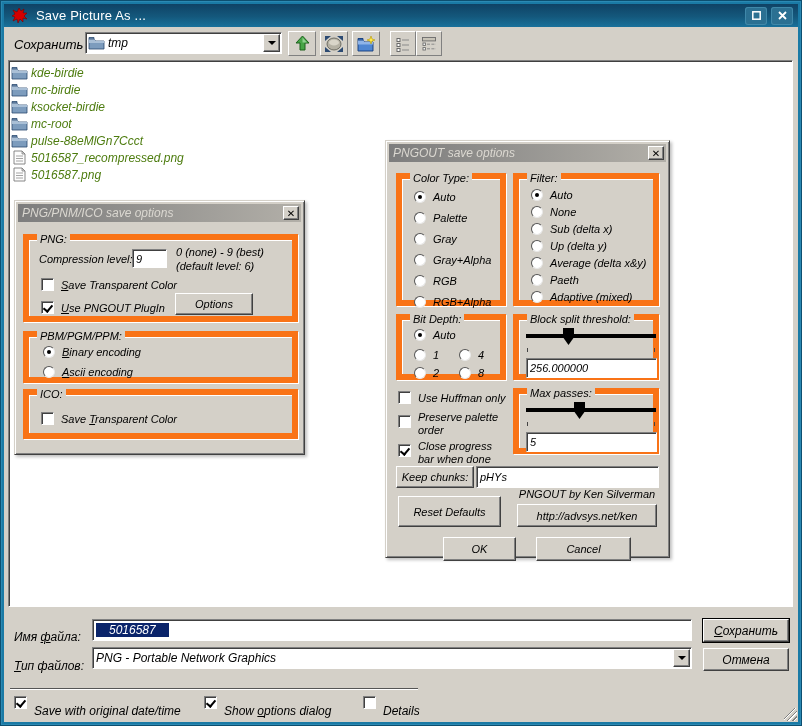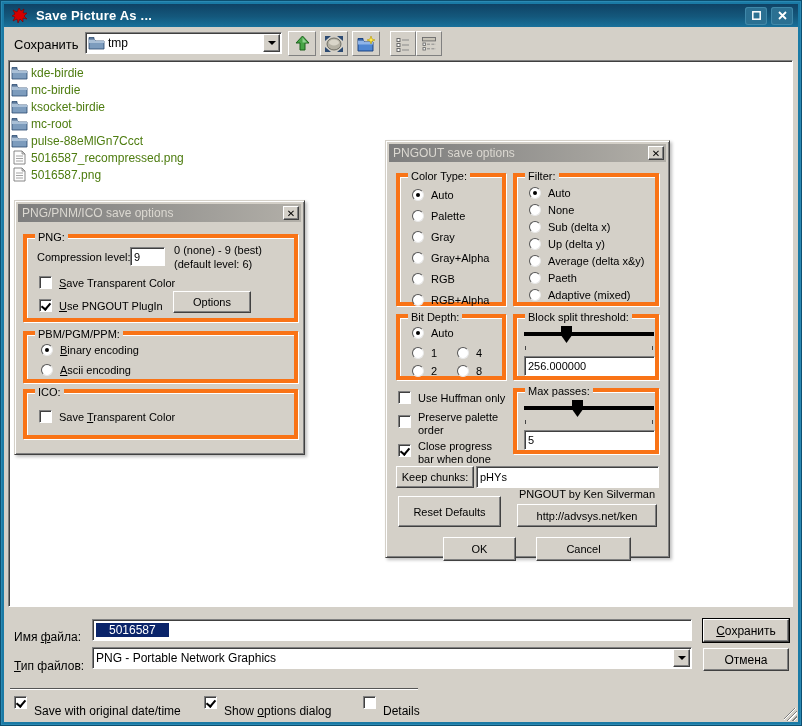--- a/index.html
+++ b/index.html
@@ -5,28 +5,28 @@
   * { margin:0; padding:0; box-sizing:border-box; }
   html,body { background:#555; }
   body { font-family:"Liberation Sans","DejaVu Sans",sans-serif; }
   #root { position:relative; width:802px; height:726px; background:#1a7aa5;
           box-shadow: inset 0 0 0 1px #0d4f70, inset 0 0 0 2px #2b89b3; overflow:hidden; }
 
   
   .titlebar { position:absolute; left:4px; top:4px; right:4px; height:23px;
               background:linear-gradient(180deg,#0f4265 0%,#14587c 55%,#19719b 100%);
               display:flex; align-items:center; }
-  .title-text { color:#fff; font-weight:bold; font-size:13px; margin-left:8px; letter-spacing:.2px; }
+  .title-text { color:#fff; font-weight:normal; font-size:13px; margin-left:8px; letter-spacing:.2px; }
   .app-icon { width:17px; height:17px; margin-left:7px; display:inline-block; }
   .win-ctrls { margin-left:auto; display:flex; gap:4px; margin-right:5px; }
   .wbtn { width:22px; height:18px; border-radius:3px; background:#2b7092;
           box-shadow: inset 0 0 0 1px #3f88a9; display:flex; align-items:center; justify-content:center;
           color:#fff; font-size:11px; font-weight:bold; cursor:pointer; }
 
-  .bodyarea { position:absolute; left:4px; top:27px; width:794px; height:695px; background:#d4d0c8; }
+  .bodyarea { position:absolute; left:4px; top:27px; width:794px; height:695px; background:#d4d0c8;font-style:italic; }
 
   
   .tb-label { position:absolute; left:10px; top:10px; font-size:13px; color:#000; }
   .combo { position:absolute; background:#fff; border:1px solid; border-color:#808080 #fff #fff #808080;
            box-shadow: inset 1px 1px 0 #404040; display:flex; align-items:center; }
   .combo-main { left:81px; top:5px; width:197px; height:22px; }
   .combo .txt { font-size:12px; margin-left:3px; }
   .drop-btn { position:absolute; right:1px; top:1px; bottom:1px; width:17px; background:#d4d0c8;
               border:1px solid; border-color:#fff #404040 #404040 #fff; box-shadow: inset -1px -1px 0 #808080;
               display:flex; align-items:center; justify-content:center; cursor:pointer; }
@@ -44,21 +44,21 @@
 
   
   .dlg { position:absolute; background:#d4d0c8; border:1px solid; border-color:#d4d0c8 #404040 #404040 #d4d0c8;
          box-shadow: inset 1px 1px 0 #fff, inset -1px -1px 0 #808080, 2px 2px 3px rgba(0,0,0,.25); }
   .dlg-cap { position:absolute; left:3px; right:3px; top:3px; height:18px;
              background:linear-gradient(90deg,#7d7d7d,#b2afa8); display:flex; align-items:center; }
   .dlg-cap .cap-txt { color:#dbd8d1; font-size:12px; margin-left:4px; }
   .dlg-x { position:absolute; right:2px; top:2px; width:16px; height:14px; background:#d4d0c8;
            border:1px solid; border-color:#fff #404040 #404040 #fff; box-shadow: inset -1px -1px 0 #808080;
            display:flex; align-items:center; justify-content:center; font-size:10px; font-weight:bold; cursor:pointer; }
-  .grp { position:absolute; border:4px solid #f97316; box-shadow:1px 1px 0 #fff, inset 1px 1px 0 #fff;padding-left:20px; }
+  .grp { position:absolute; border:6px solid #f97316; box-shadow:1px 1px 0 #fff, inset 1px 1px 0 #fff;padding-left:20px; }
   .leg { position:absolute; top:-7px; left:8px; background:#d4d0c8; padding:0 3px; font-size:11px; }
   .lbl { position:absolute; font-size:11px; color:#000; white-space:nowrap; }
   .wrap-lbl { white-space:normal; line-height:13px; }
   .btn { position:absolute; background:#d4d0c8; border:1px solid; border-color:#fff #404040 #404040 #fff;
          box-shadow: inset -1px -1px 0 #808080; font-size:11px; display:flex; align-items:center;
          justify-content:center; cursor:pointer; color:#000; }
   .btn-def { box-shadow: inset -1px -1px 0 #808080, 0 0 0 1px #000; }
   .field { position:absolute; background:#fff; border:1px solid; border-color:#808080 #fff #fff #808080;
            box-shadow: inset 1px 1px 0 #404040; font-size:11px; display:flex; align-items:center;
            padding-left:3px; cursor:text; }

